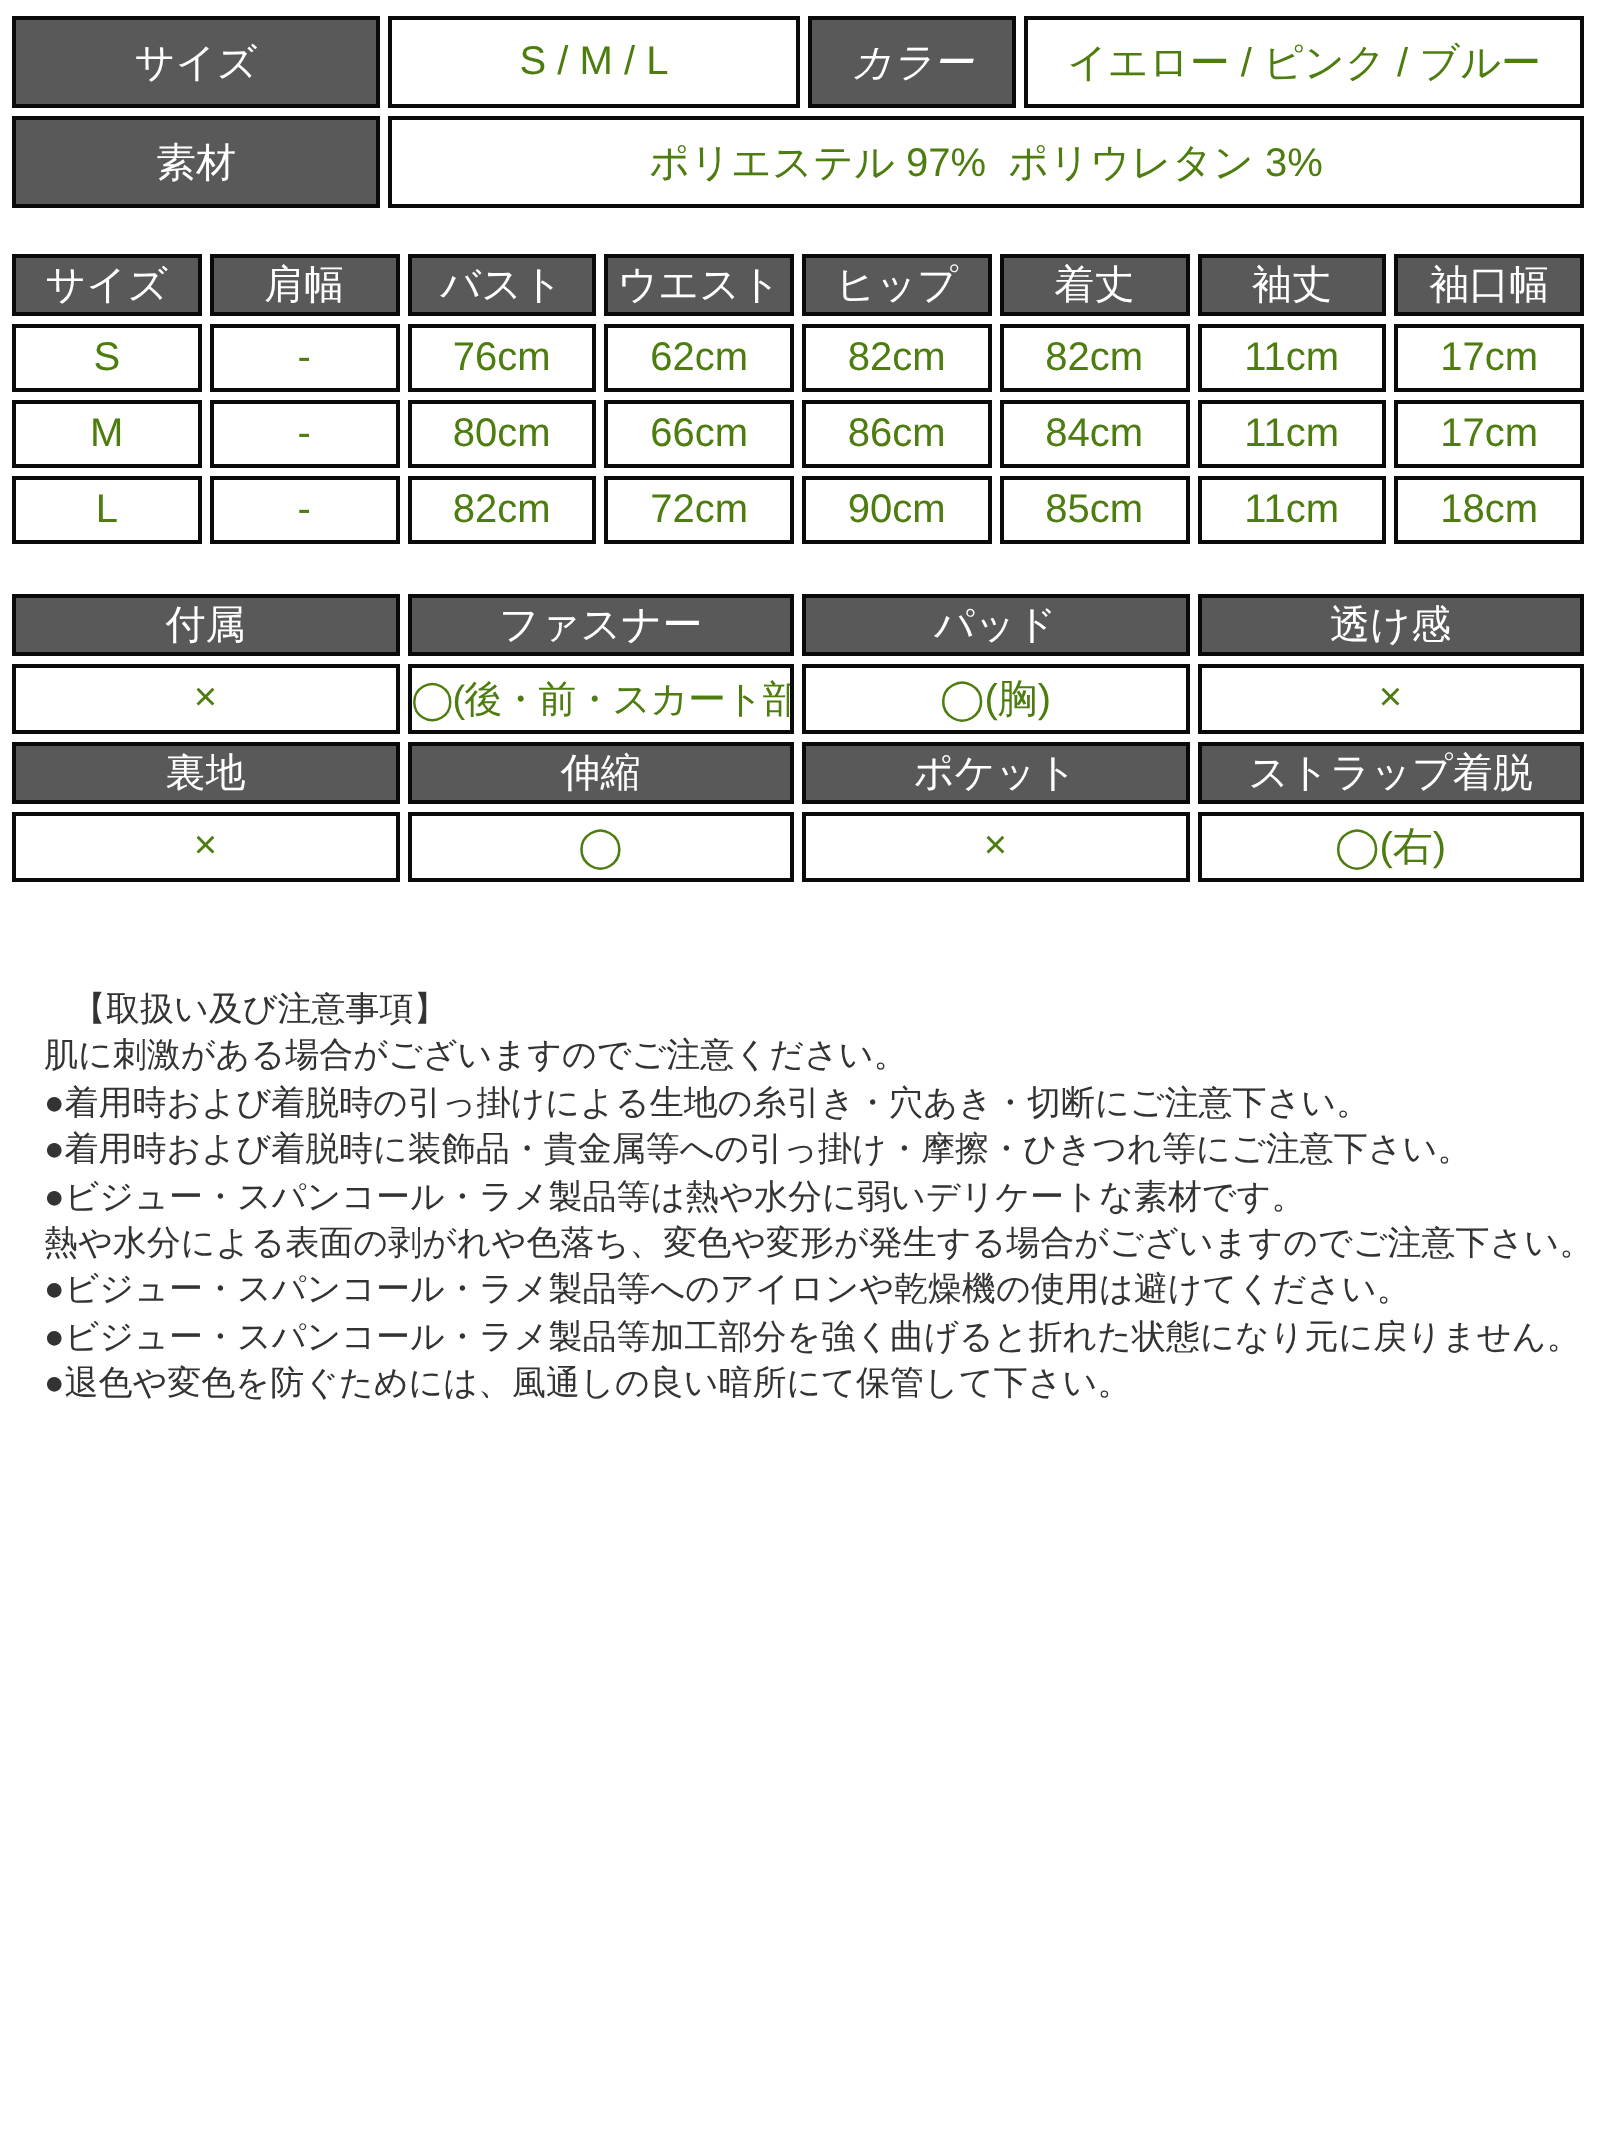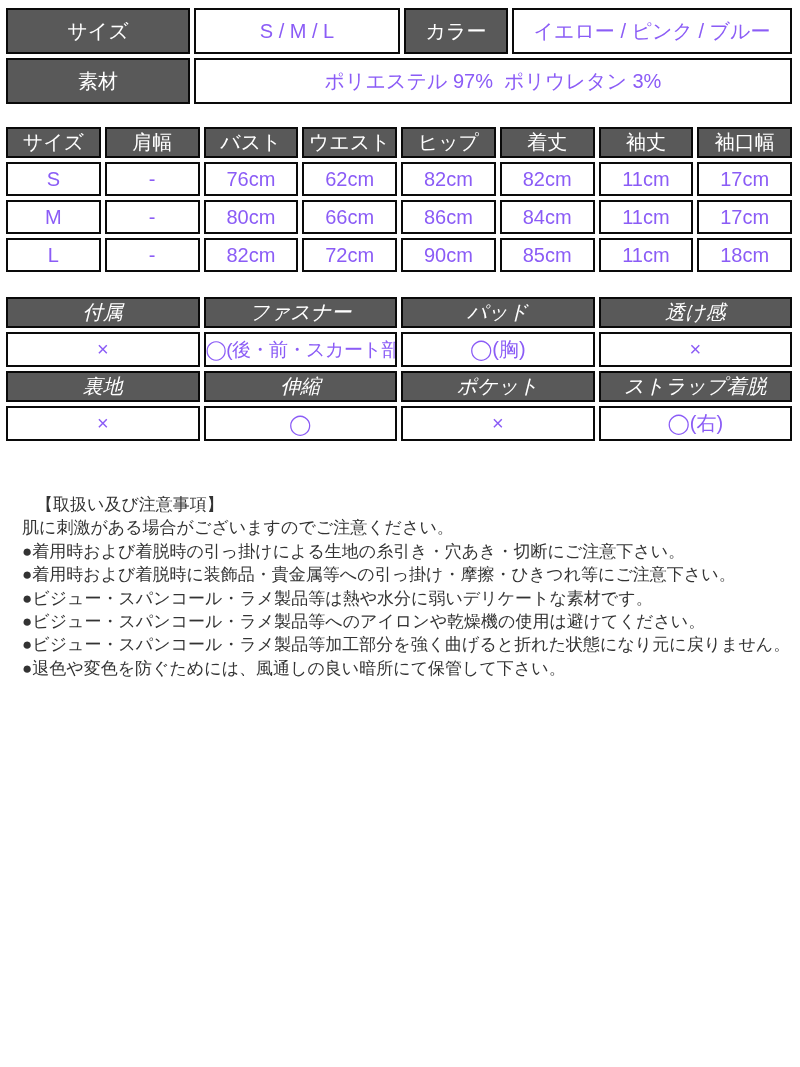--- a/index.html
+++ b/index.html
@@ -28,37 +28,37 @@
     overflow: hidden;
     white-space: nowrap;
   }
   th, td.h {
     background: #595959;
     color: #ffffff;
     font-size: 20px;
   }
   td.v {
     background: #ffffff;
-    color: #8b5cf6;
+    color: #4d7c0f;
     font-size: 20px;
   }
   
   .t1 { margin-top: 4px; }
   .t1 td { height: 42px; }
   .t1 .c1 { width: 180px; }
   .t1 .c2 { width: 202px; }
-  .t1 .c3 { width: 100px; }
+  .t1 .c3 { width: 100px; font-style: italic; }
   .t1 .mat { white-space: pre-wrap; margin-left: 11px; }
   
   .t2 { margin-top: 15px; }
   .t2 th { height: 24px; }
   .t2 td { height: 30px; }
   
   .t3 { margin-top: 17px; }
-  .t3 th { height: 24px; font-style: italic; }
+  .t3 th { height: 24px; }
   .t3 td { height: 31px; }
   .t3 td.sm { font-size: 19px; letter-spacing: -0.5px; margin-top: 33px; }
   
   .notes {
     margin-top: 48px;
     padding-left: 22px;
     padding-right: 10px;
     font-size: 17px;
     line-height: 23.4px;
     color: #333333;
@@ -159,18 +159,19 @@
     </tr>
   </tbody>
     </table>
 
   <div class="notes">
     <p class="notes-title">【取扱い及び注意事項】</p>
     <p>肌に刺激がある場合がございますのでご注意ください。</p>
     <p>●着用時および着脱時の引っ掛けによる生地の糸引き・穴あき・切断にご注意下さい。</p>
     <p>●着用時および着脱時に装飾品・貴金属等への引っ掛け・摩擦・ひきつれ等にご注意下さい。</p>
     <p>●ビジュー・スパンコール・ラメ製品等は熱や水分に弱いデリケートな素材です。</p>
+    <p>熱や水分による表面の剥がれや色落ち、変色や変形が発生する場合がございますのでご注意下さい。</p>
     <p>●ビジュー・スパンコール・ラメ製品等へのアイロンや乾燥機の使用は避けてください。</p>
     <p>●ビジュー・スパンコール・ラメ製品等加工部分を強く曲げると折れた状態になり元に戻りません。</p>
     <p>●退色や変色を防ぐためには、風通しの良い暗所にて保管して下さい。</p>
   </div>
 
 </div>
 
 </body></html>

